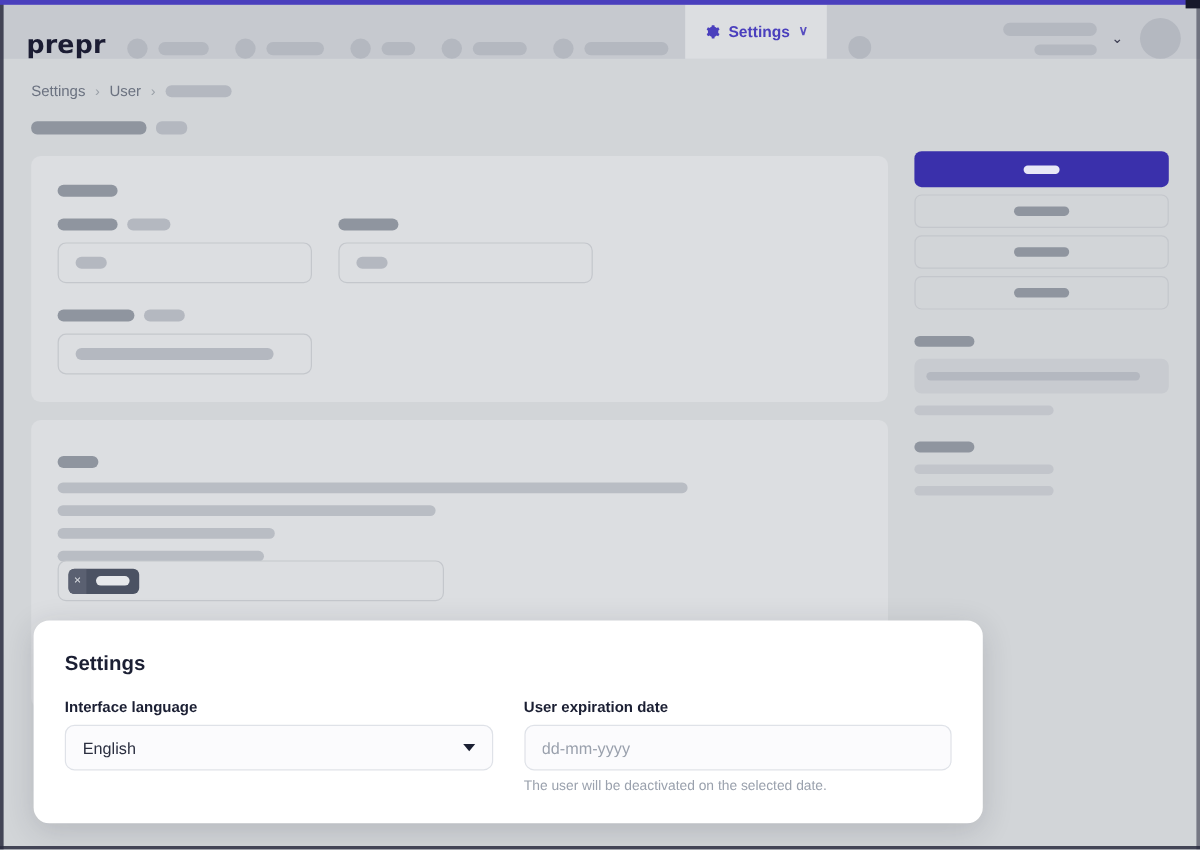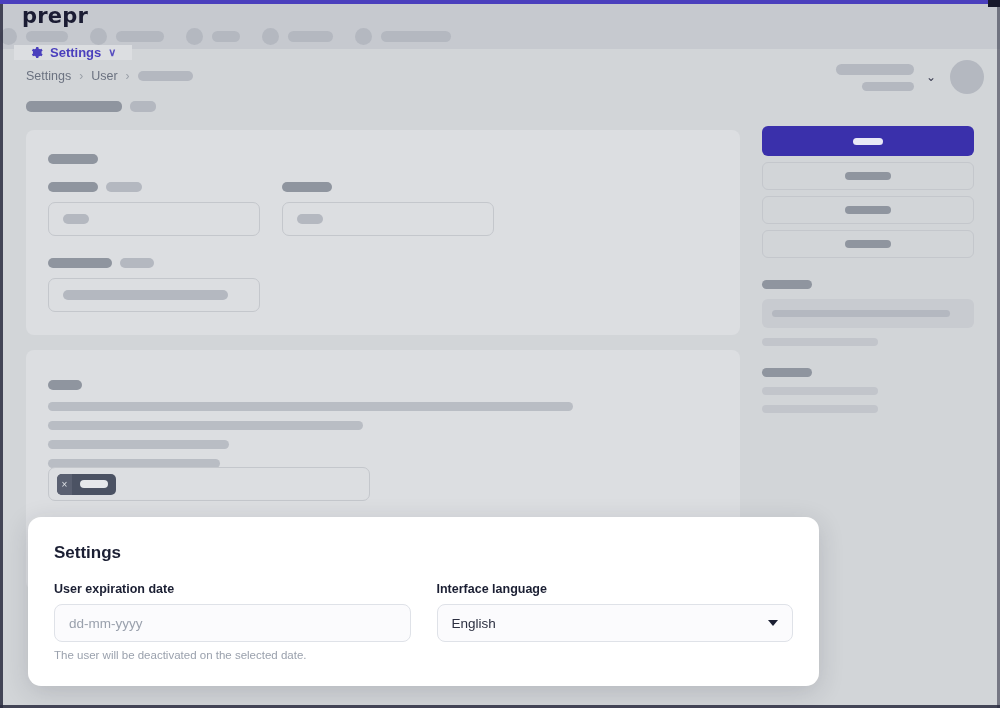--- a/index.html
+++ b/index.html
@@ -63,23 +63,22 @@
   }
 
   
   .topbar {
     position: absolute;
     top: 4px; left: 0;
     width: 1000px;
     height: 45px;
     background: #c6c9cf;
     display: flex;
-    align-items: flex-start;
+    align-items: flex-end;
     z-index: 30;
-    flex-direction: column;
   }
   .brand {
     margin-left: 22px;
     margin-right: 18px;
     font-size: 21px;
     font-weight: 700;
     letter-spacing: .2px;
     color: #1b1c33;
     font-family: "DejaVu Sans", sans-serif;
   }
@@ -504,27 +503,27 @@
     <div class="rail-line" style="width:116px"></div>
   </div>
 </div>
 
 <div class="modal">
   <div class="modal-title">Settings</div>
 
   <div class="modal-grid">
 
     <div class="mcol">
-      <div class="mlabel">User expiration date</div>
-      <input class="date-input" type="text" placeholder="dd-mm-yyyy" style="">
-      <div class="helper">The user will be deactivated on the selected date.</div>
-    </div>
-
-    <div class="mcol">
       <div class="mlabel">Interface language</div>
       <div class="select-box">
         <span>English</span>
         <span class="select-caret"></span>
       </div>
     </div>
 
+    <div class="mcol">
+      <div class="mlabel">User expiration date</div>
+      <input class="date-input" type="text" placeholder="dd-mm-yyyy" style="">
+      <div class="helper">The user will be deactivated on the selected date.</div>
+    </div>
+
   </div>
 </div>
 
 </body></html>

